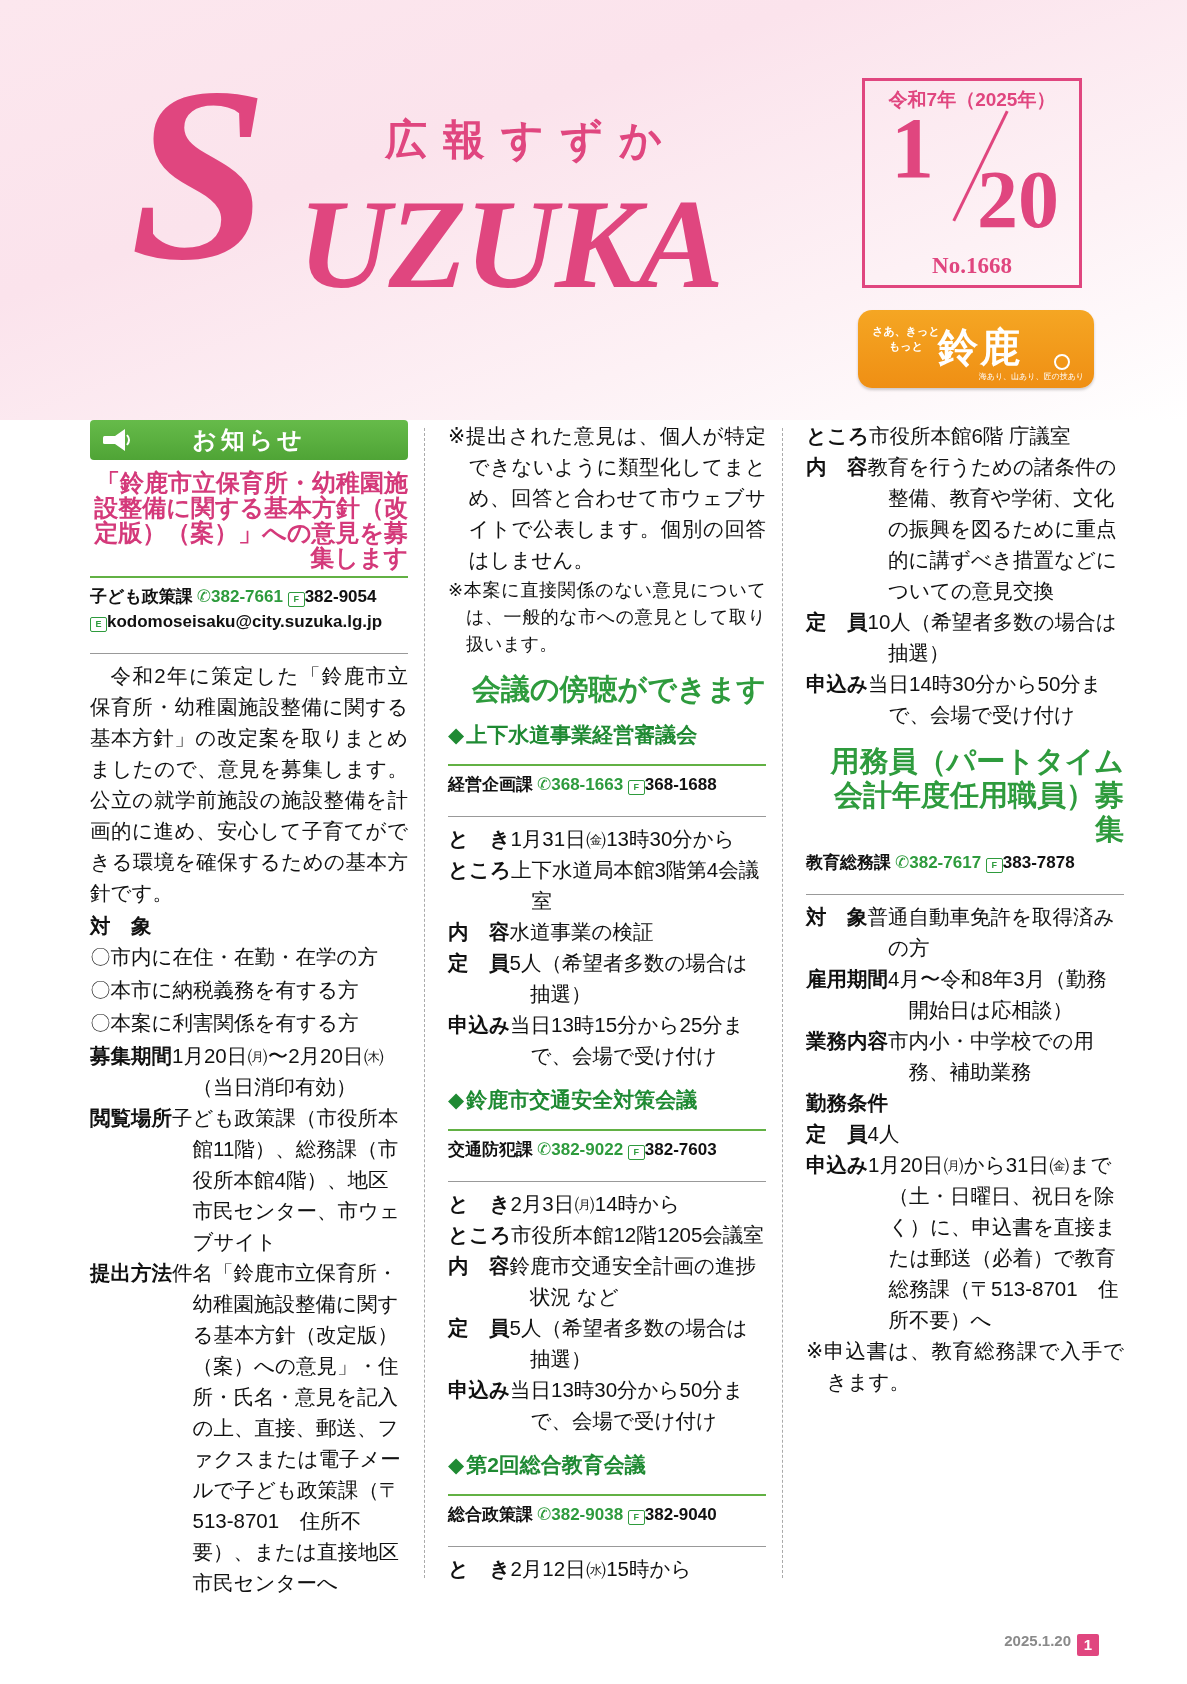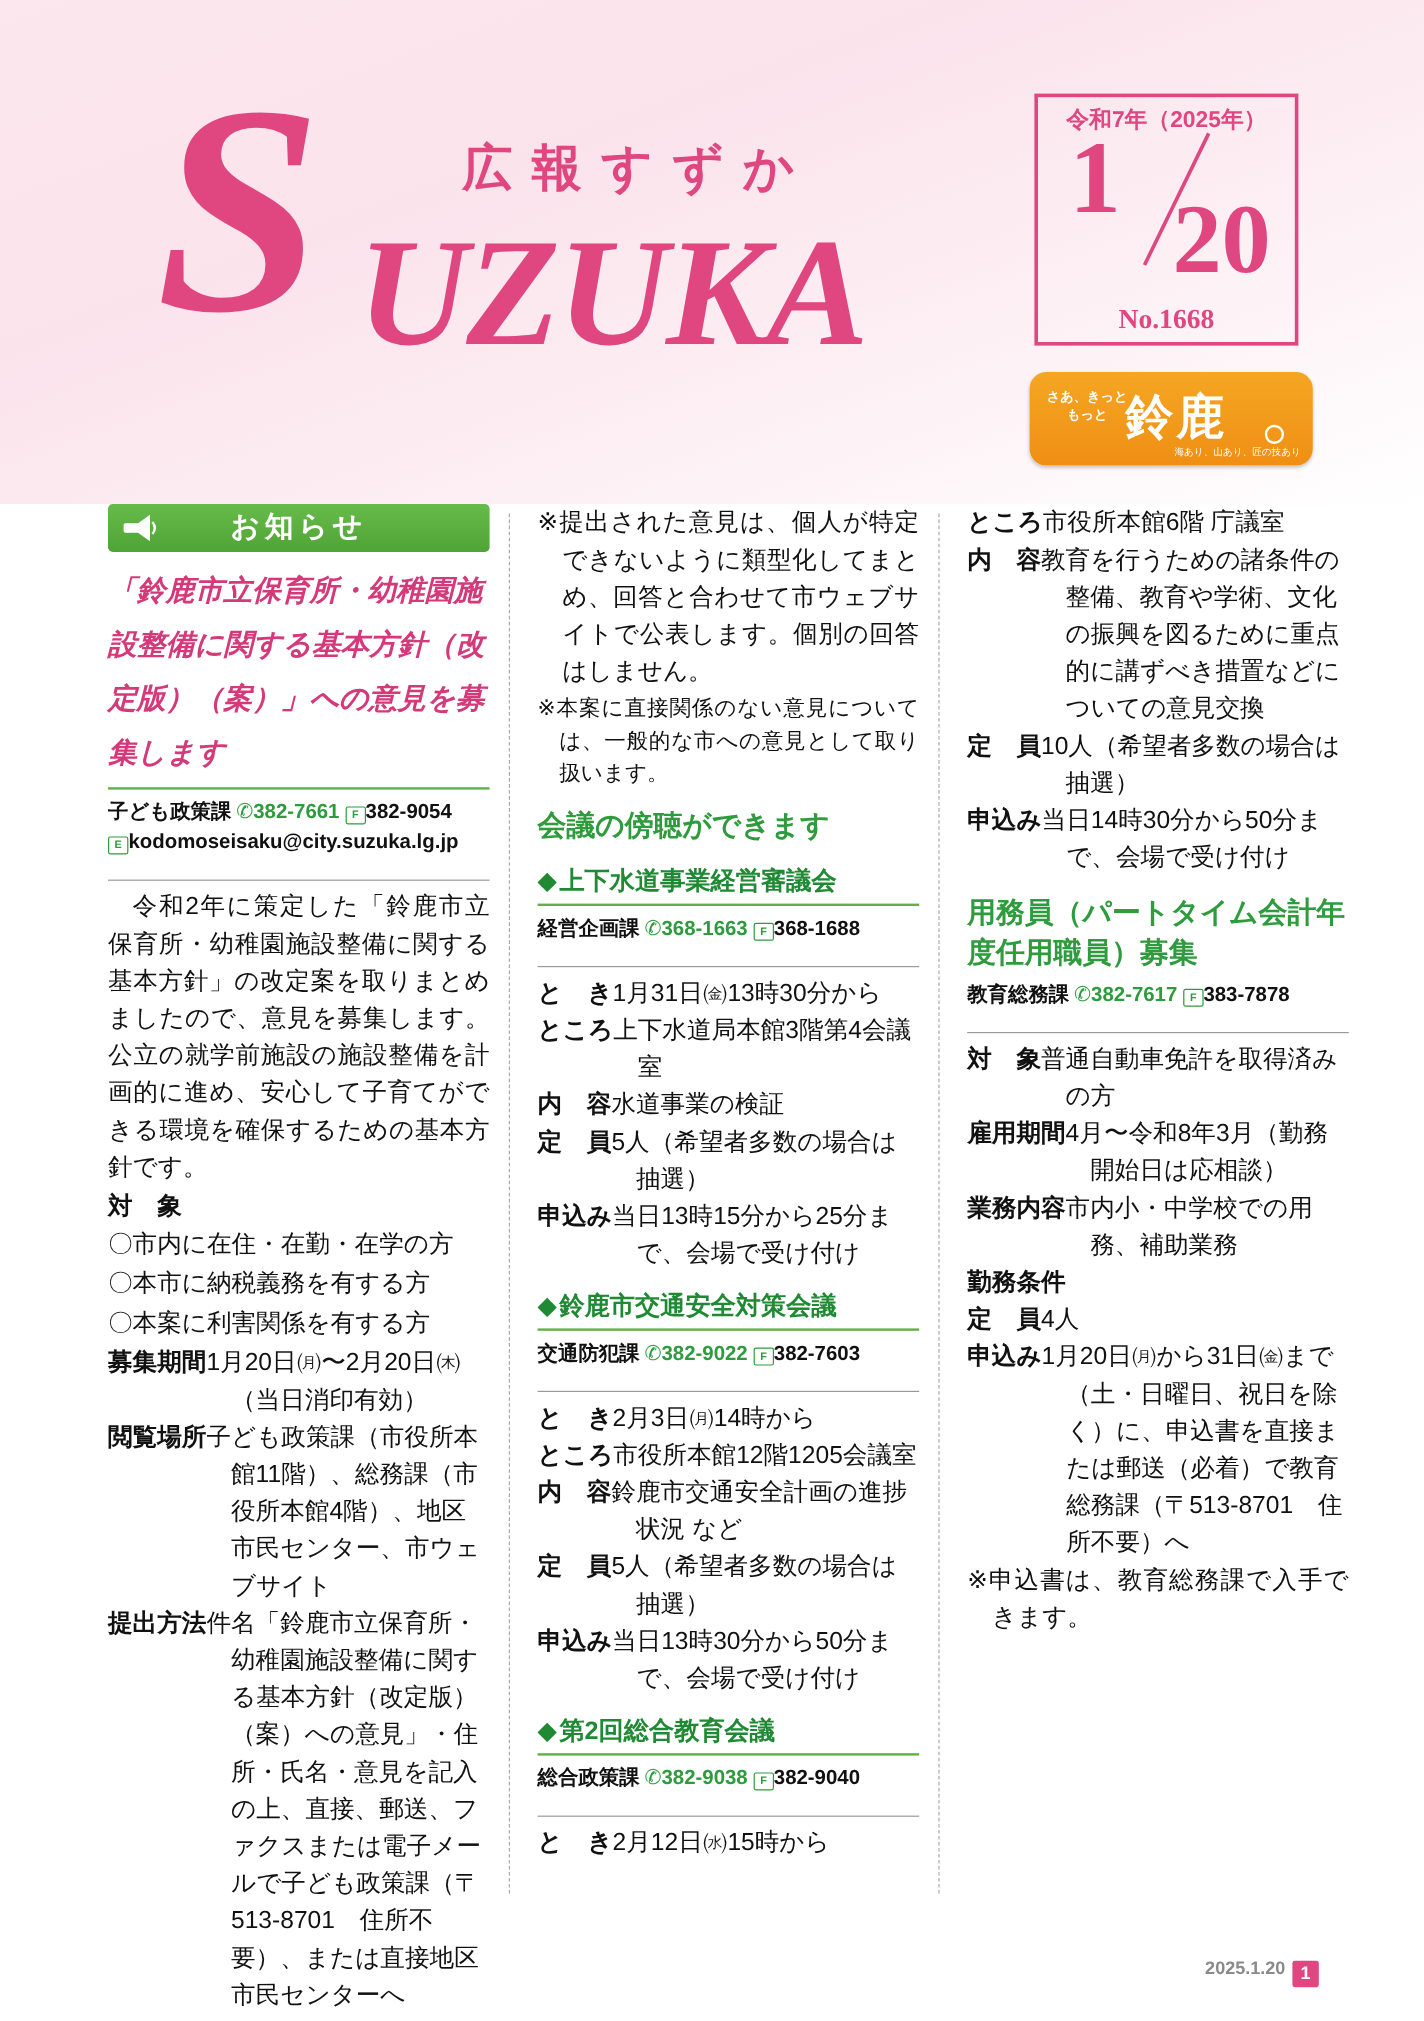--- a/index.html
+++ b/index.html
@@ -68,30 +68,30 @@
 
   
   .notice-bar{
     position:relative;height:40px;border-radius:4px;
     background:linear-gradient(180deg,#66bb4a 0%,#4fa436 100%);
     color:#fff;font-size:24px;font-weight:700;line-height:40px;text-align:center;letter-spacing:4px;
     margin-bottom:10px;
   }
   .notice-bar .megaphone{position:absolute;left:12px;top:6px;width:30px;height:28px;}
   .title-pink{
-    color:#d4397a;font-weight:700;font-size:24px;line-height:45px;text-align:left;
-    border-bottom:2px solid #62b144;padding-bottom:6px;margin-bottom:6px;font-style:italic;
+    color:#d4397a;font-weight:700;font-size:24px;line-height:25px;text-align:right;
+    border-bottom:2px solid #62b144;padding-bottom:6px;margin-bottom:6px;
   }
   .title-green{
-    color:#2e9b3d;font-weight:700;font-size:24px;line-height:34px;text-align:left;
+    color:#2e9b3d;font-weight:700;font-size:29px;line-height:34px;text-align:right;
     margin:14px 0 4px;
   }
   .sub-green{
     color:#1f8a33;font-weight:700;font-size:21px;line-height:30px;
-    border-bottom:2px solid #62b144;padding-bottom:3px;margin:14px 0 6px;
+    border-bottom:2px solid #62b144;padding-bottom:14px;margin:14px 0 6px;
   }
   .sub-green .dia{color:#1f8a33;margin-right:2px;}
   .contact{
     font-size:17px;font-weight:700;line-height:25px;color:#111;
     border-bottom:1px solid #999;padding-bottom:19px;margin-bottom:6px;
   }
   .contact .dept{margin-right:4px;}
   .tel{color:#2e9b3d;font-weight:700;}
   .fax-box,.mail-box{
     display:inline-block;width:15px;height:13px;border:1.5px solid #2e9b3d;border-radius:2px;

